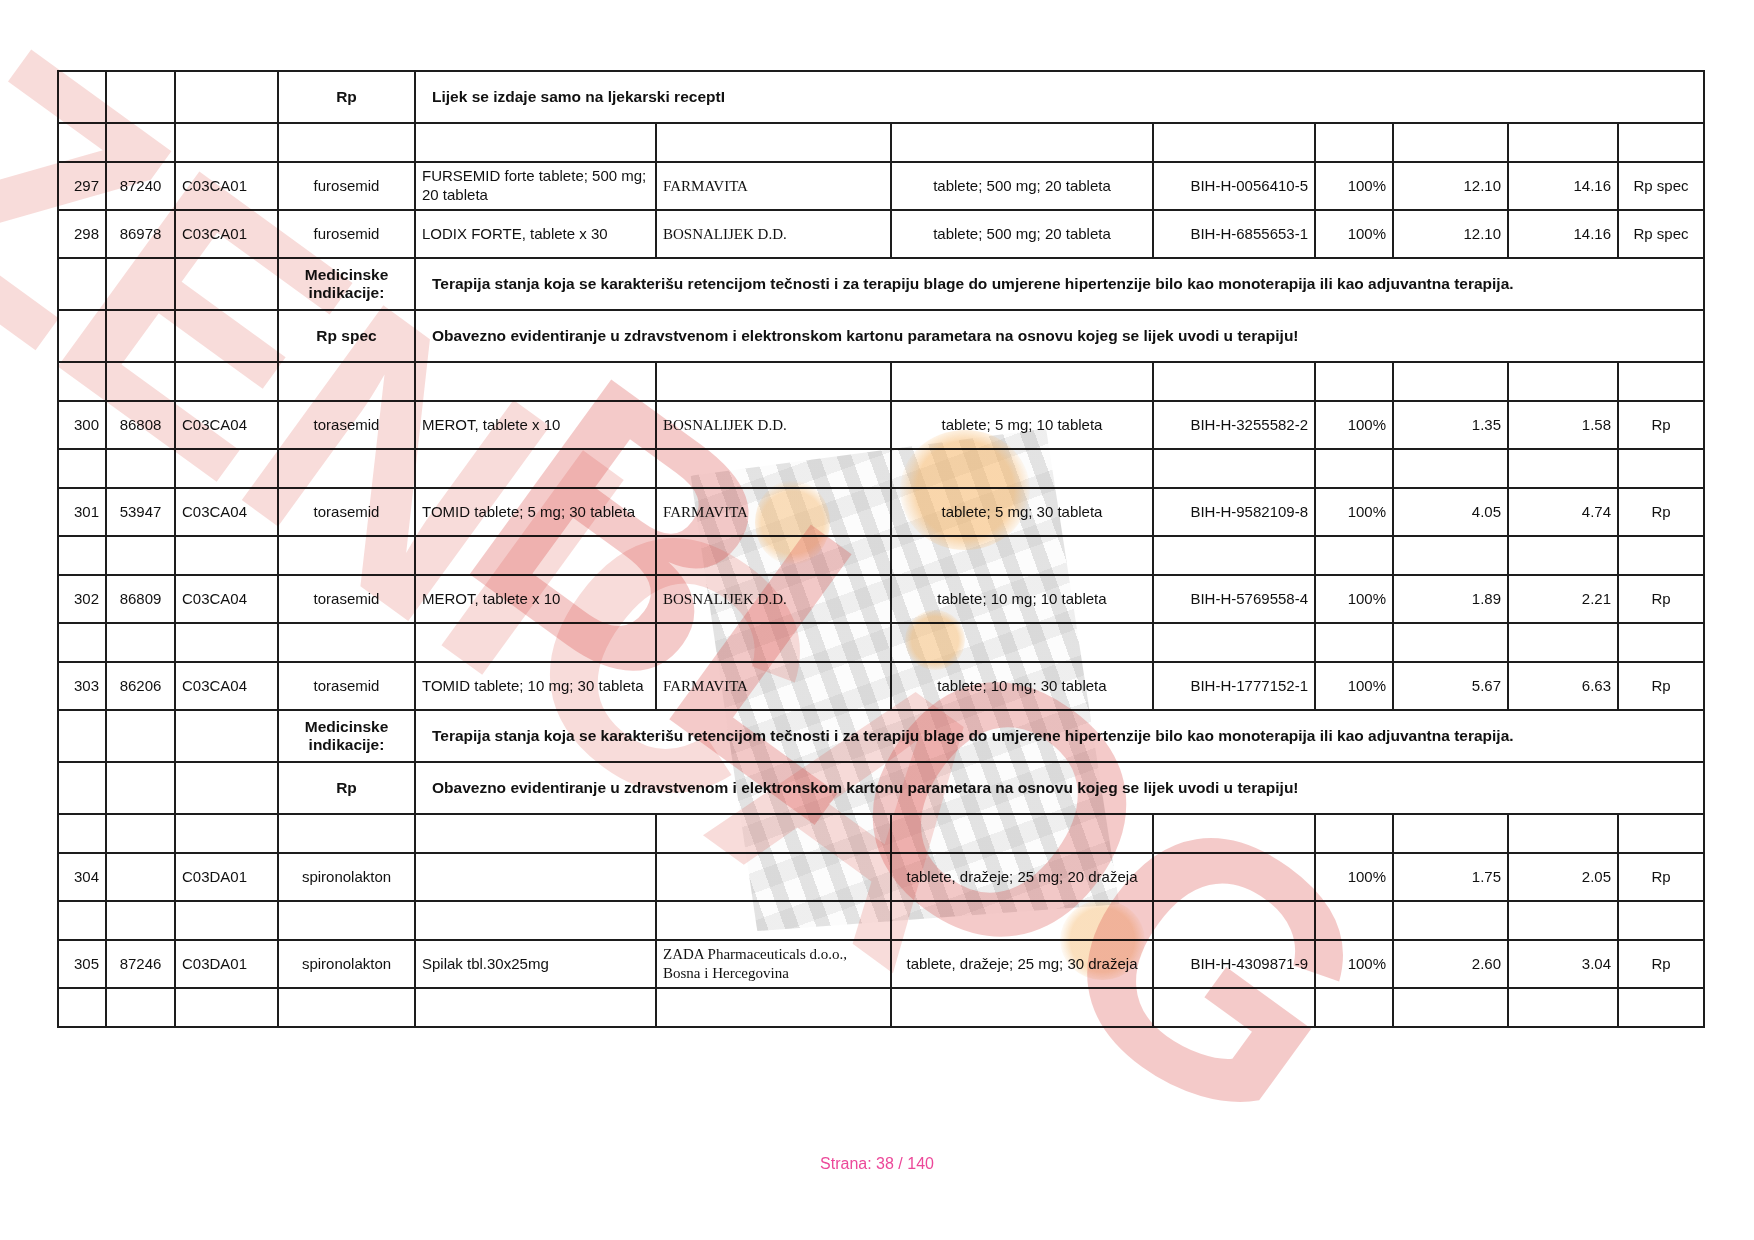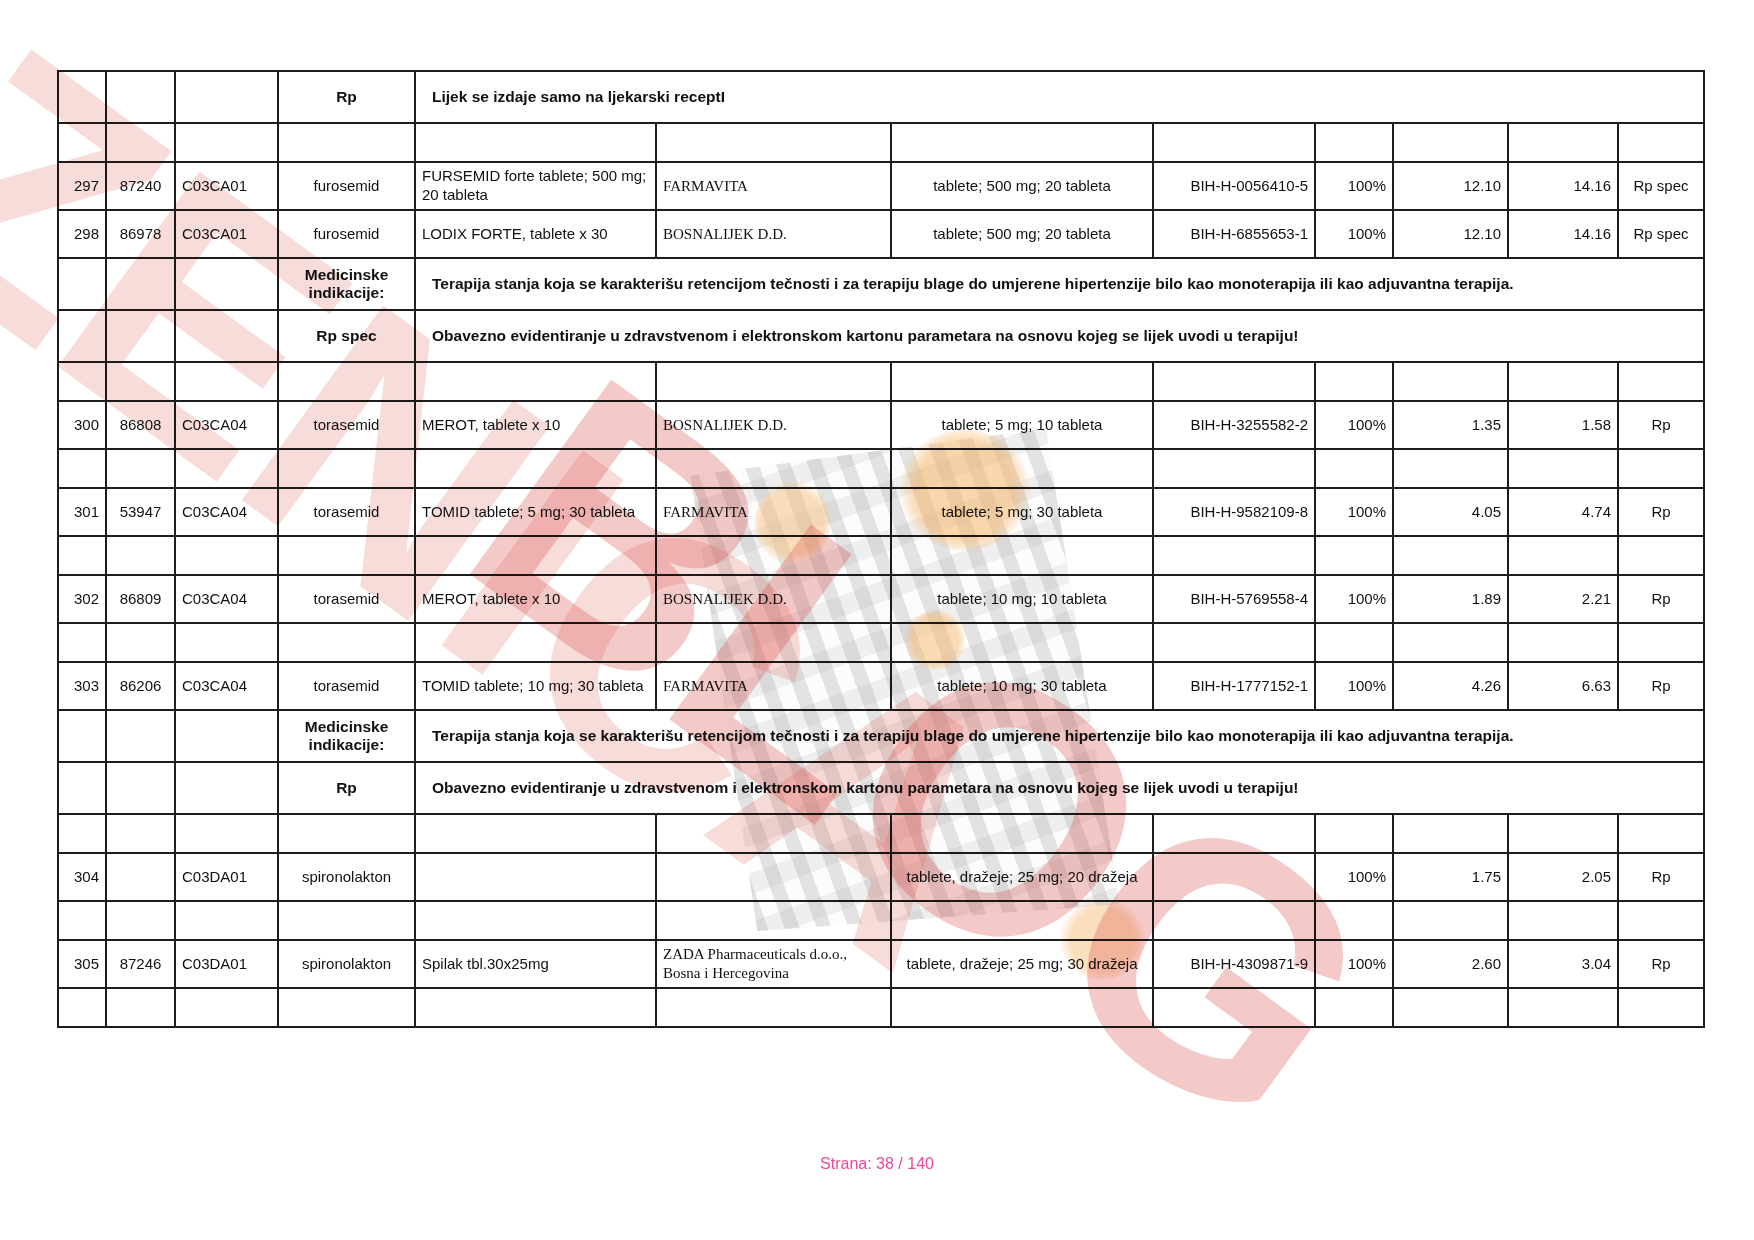--- a/index.html
+++ b/index.html
@@ -282,21 +282,21 @@
         <tr class="row-data">
           <td class="c0">303</td>
           <td class="c1">86206</td>
           <td class="c2">C03CA04</td>
           <td class="c3">torasemid</td>
           <td class="c4">TOMID tablete; 10 mg; 30 tableta</td>
           <td class="c5">FARMAVITA</td>
           <td class="c6">tablete; 10 mg; 30 tableta</td>
           <td class="c7">BIH-H-1777152-1</td>
           <td class="c8">100%</td>
-          <td class="c9">4.26</td>
+          <td class="c9">5.67</td>
           <td class="c10">6.63</td>
           <td class="c11">Rp</td>
         </tr>
         <tr class="row-note">
           <td class="c0"></td>
           <td class="c1"></td>
           <td class="c2"></td>
           <td class="c3 note-label">Medicinske indikacije:</td>
           <td class="note-text" colspan="8">Terapija stanja koja se karakterišu retencijom tečnosti i za terapiju blage do umjerene hipertenzije bilo kao monoterapija ili kao adjuvantna terapija.</td>
         </tr>

